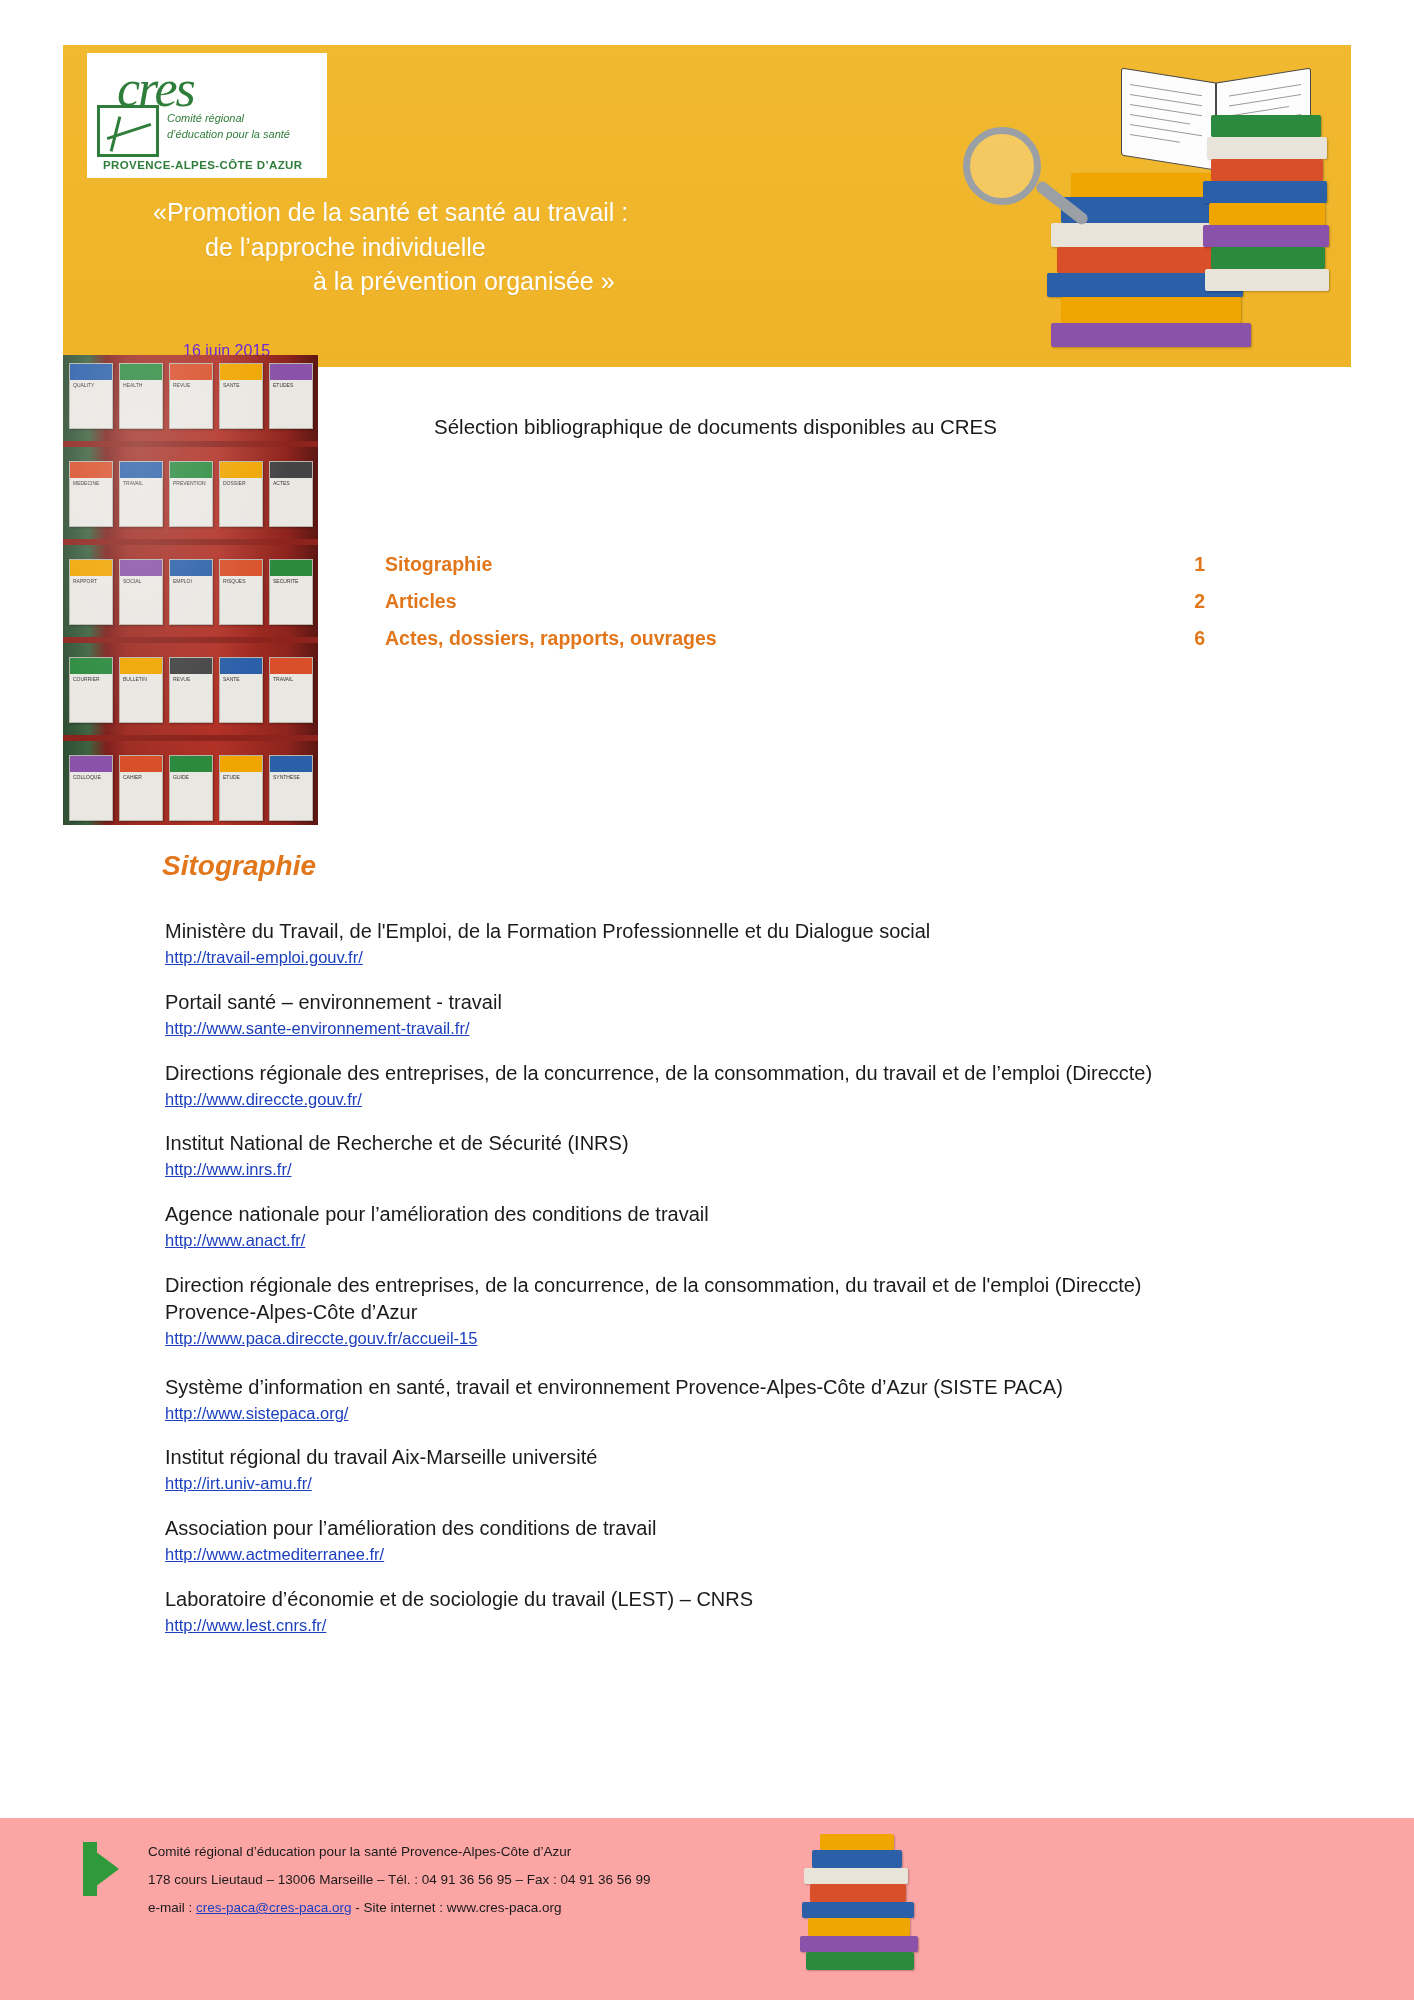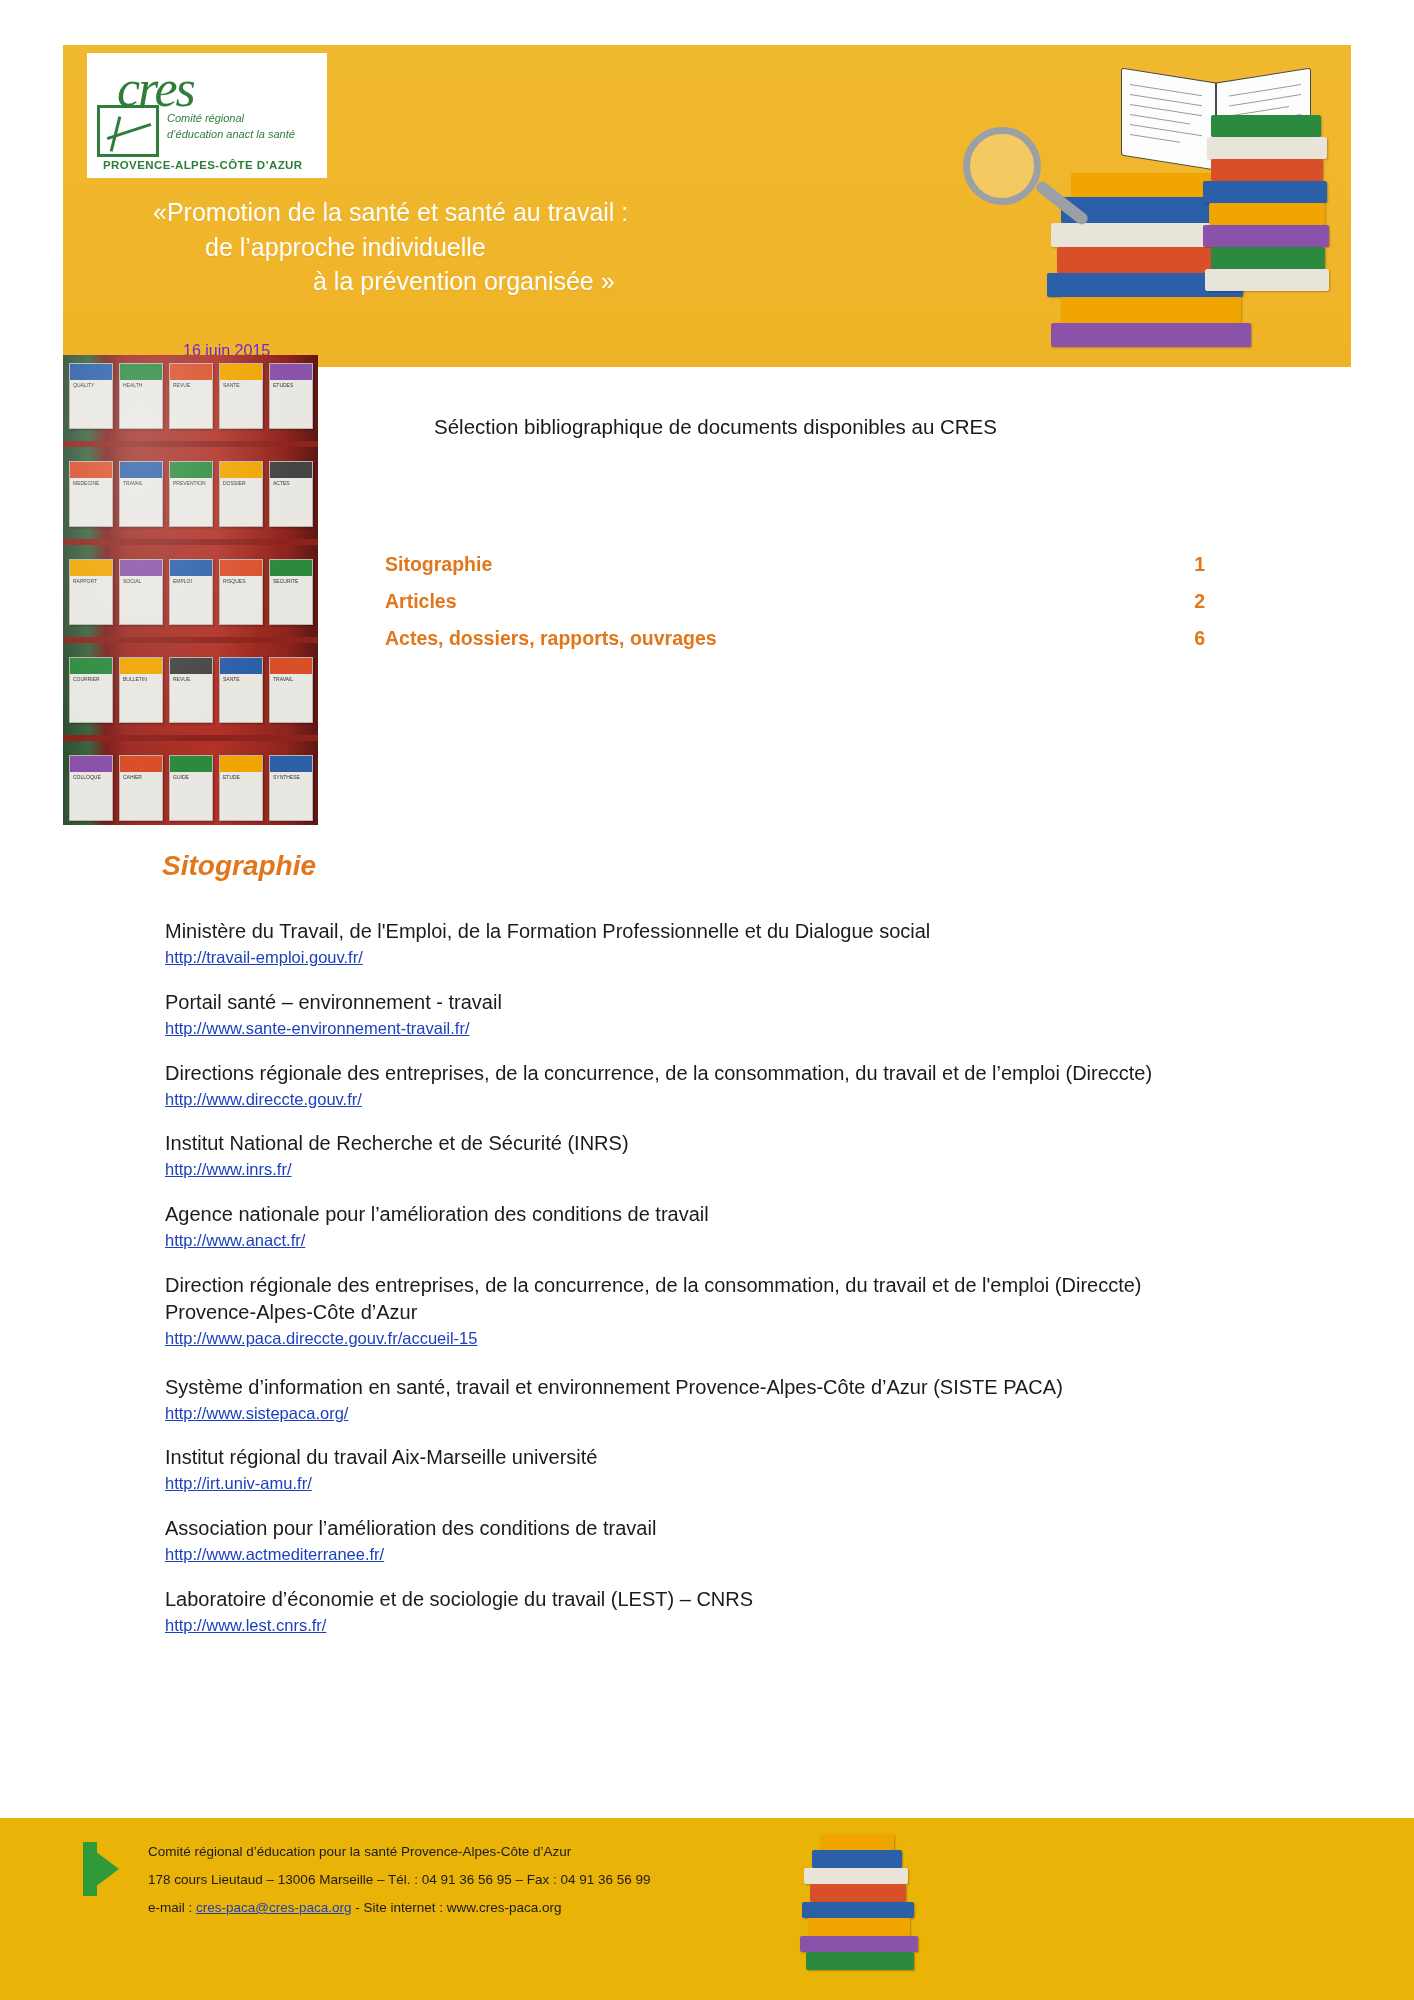--- a/index.html
+++ b/index.html
@@ -224,21 +224,21 @@
     text-decoration: underline;
     line-height: 1.5;
   }
   .sito-item.sp1 { margin-bottom: 23px; }
 
   
   .footer {
     position: absolute;
     left: 0; top: 1818px;
     width: 1414px; height: 182px;
-    background: #eab308;
+    background: #fca5a5;
     overflow: hidden;
   }
   .footer-arrow {
     position: absolute;
     left: 83px; top: 24px;
     width: 0; height: 0;
     border-top: 27px solid transparent;
     border-bottom: 27px solid transparent;
     border-left: 36px solid #2f9a3a;
   }
@@ -269,21 +269,21 @@
 <body>
 
 <div class="header-banner">
   <div class="header-banner-inner"></div>
 
   <div class="logo">
     <div class="logo-cres-word">cres</div>
     <div class="logo-mark"></div>
     <div class="logo-sub1">
       <span>Comité régional</span><br>
-      <span>d’éducation anact la santé</span>
+      <span>d’éducation pour la santé</span>
     </div>
     <div class="logo-sub2">PROVENCE-ALPES-CÔTE D’AZUR</div>
   </div>
 
   <div class="banner-title">
     <span class="l1">«Promotion de la santé et santé au travail :</span>
     <span class="l2">de l’approche individuelle</span>
     <span class="l3">à la prévention organisée »</span>
   </div>
   <div class="banner-date">16 juin 2015</div>

